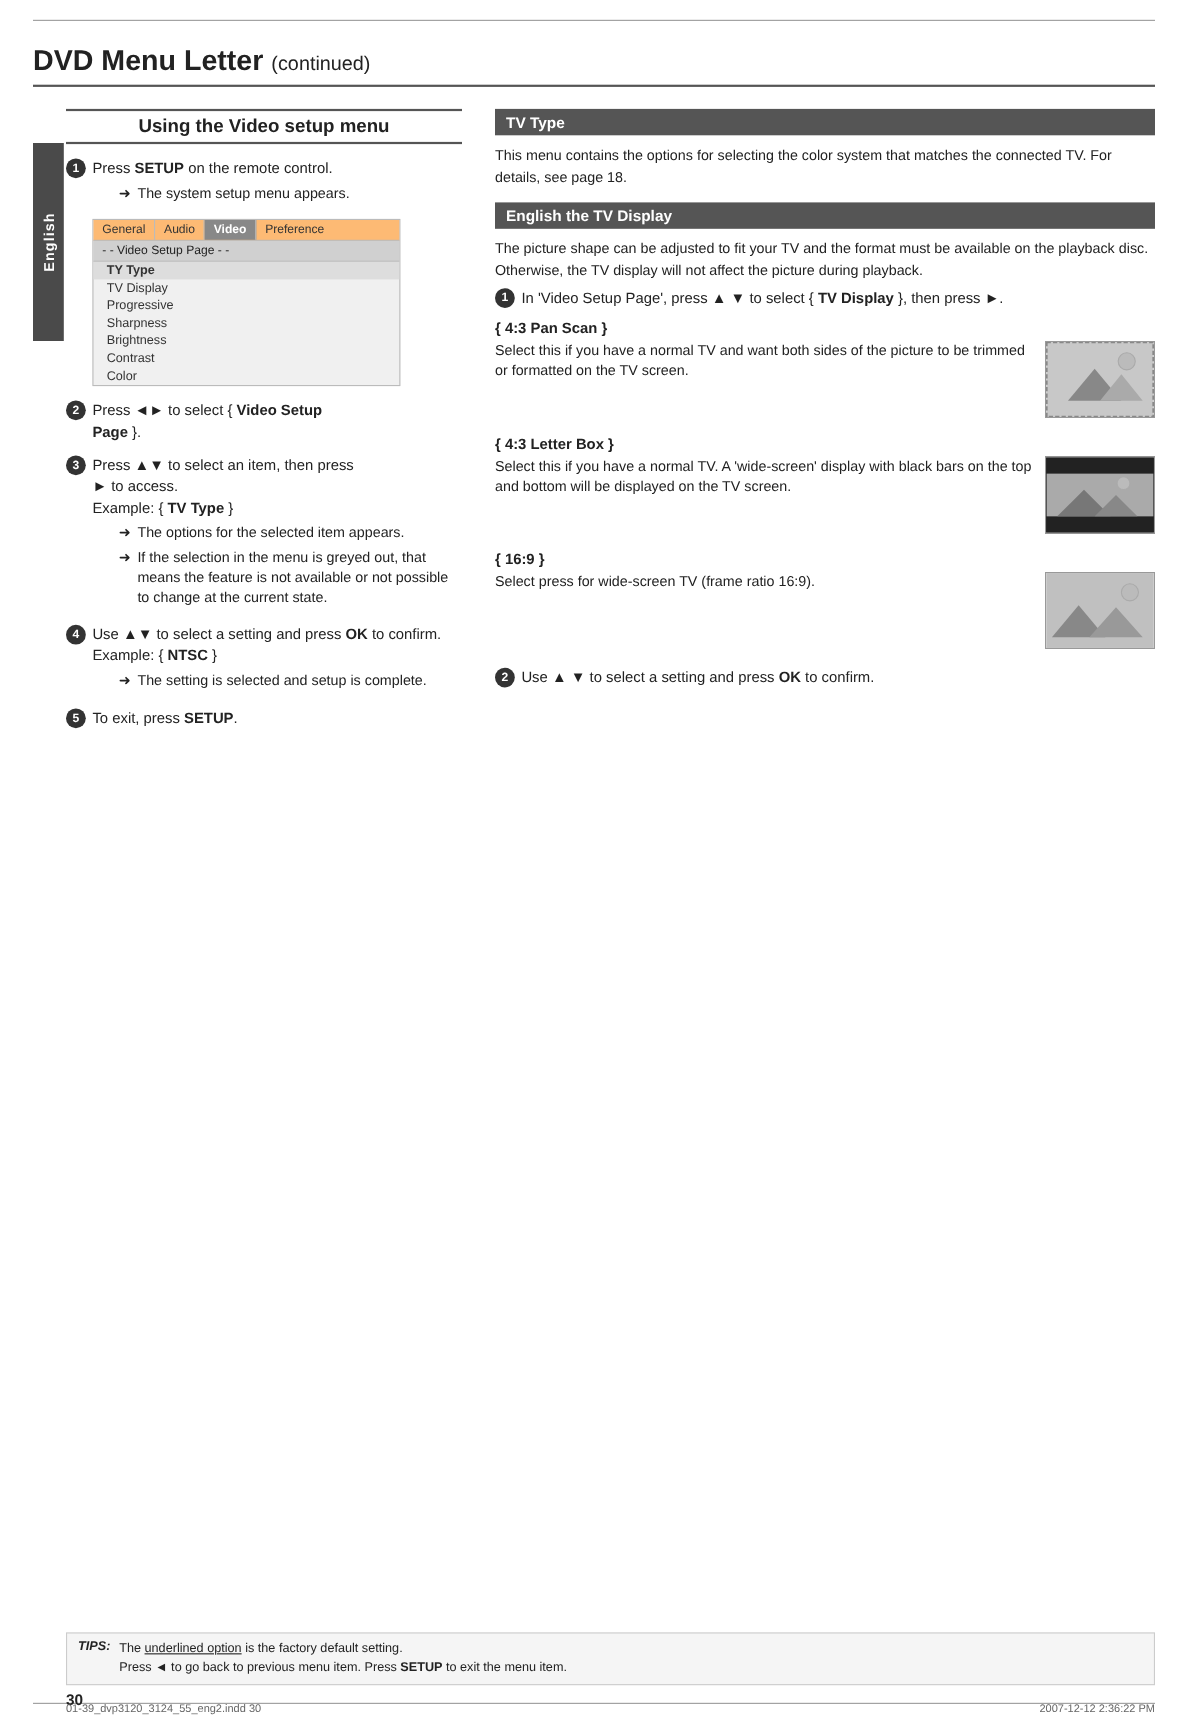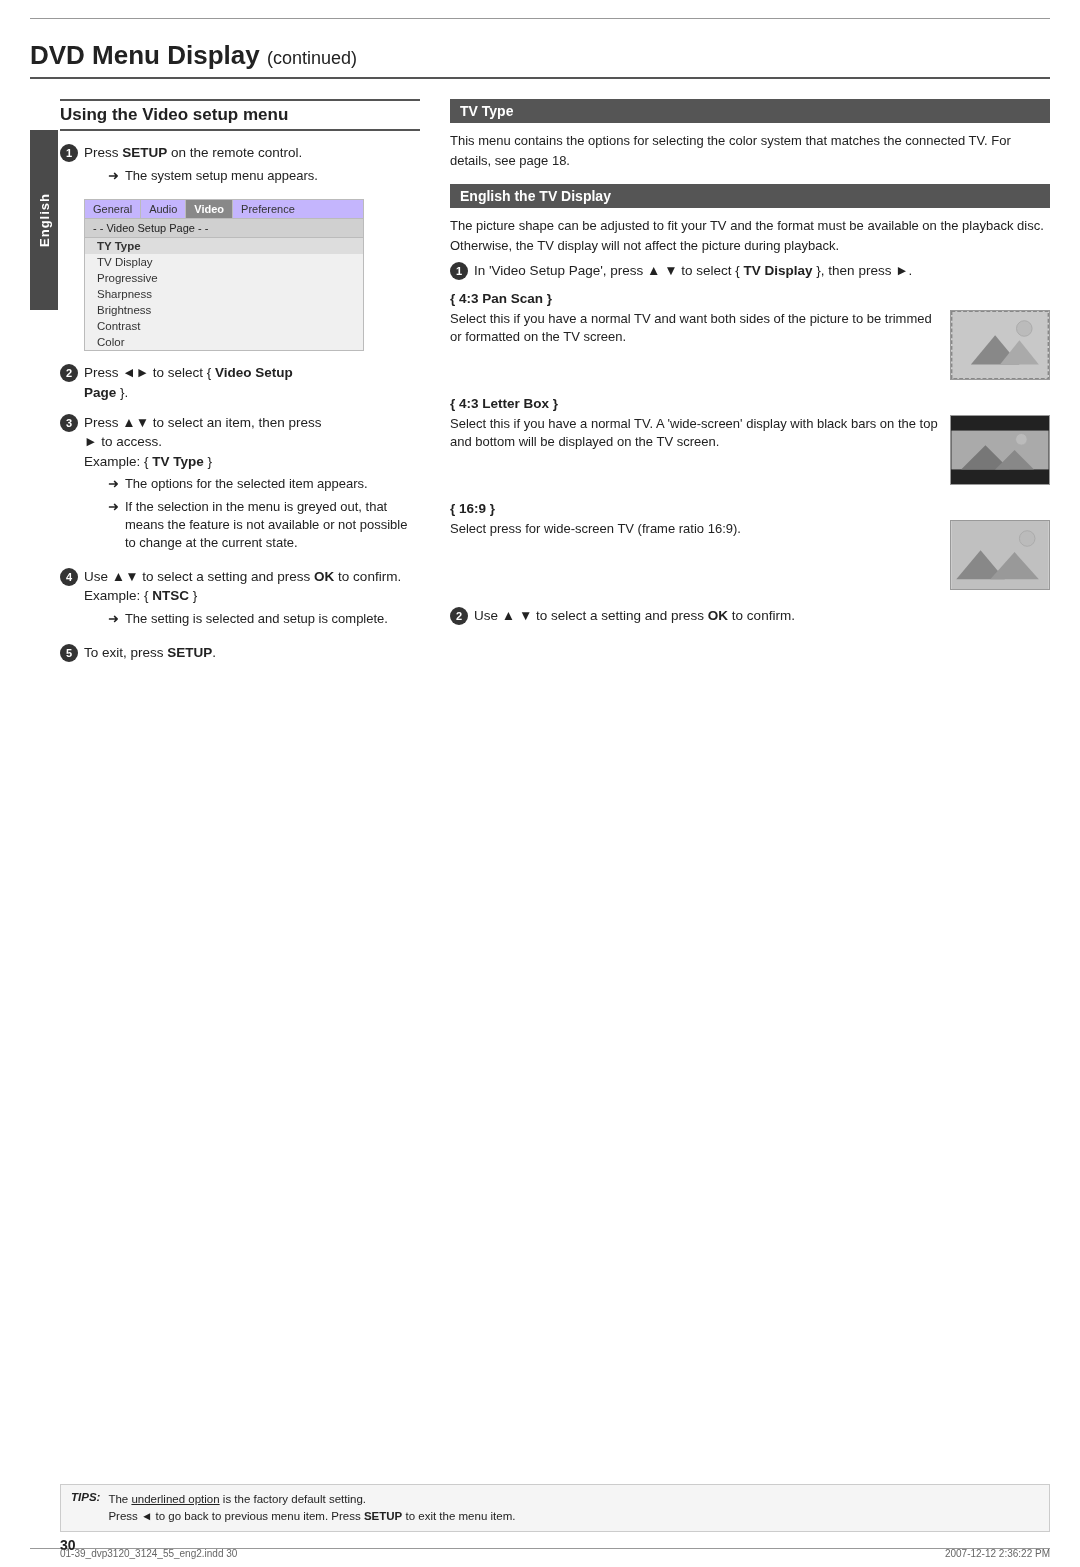--- a/index.html
+++ b/index.html
@@ -94,20 +94,21 @@
     
     .section-heading {
       font-size: 17px;
       font-weight: bold;
       border-bottom: 2px solid #555;
       border-top: 2px solid #555;
       padding: 4px 0;
       margin-bottom: 12px;
       display: inline-block;
       width: 100%;
+      text-align: center;
     }
     
     .step {
       display: flex;
       align-items: flex-start;
       margin-bottom: 10px;
       position: relative;
     }
     .step-num {
       width: 18px;
@@ -150,21 +151,21 @@
     
     .menu-table {
       border: 1px solid #bbb;
       margin: 8px 0 12px 24px;
       width: 280px;
       background: #f0f0f0;
       font-size: 12px;
     }
     .menu-table-header {
       display: flex;
-      background: #c4b5fd;
+      background: #fdba74;
       border-bottom: 1px solid #bbb;
     }
     .menu-tab {
       padding: 3px 8px;
       font-size: 11px;
       border-right: 1px solid #bbb;
       color: #333;
     }
     .menu-tab.active {
       background: #888;
@@ -301,21 +302,21 @@
   <div class="border-top"></div>
   <div class="border-bottom"></div>
 
   <div class="sidebar-english">
     <span>English</span>
   </div>
 
   <div class="main-content">
 
     <div class="page-title">
-      <span>DVD Menu Display</span>
+      <span>DVD Menu Letter</span>
       <span class="continued">(continued)</span>
     </div>
 
     <div class="two-col">
 
       <div class="left-col">
         
         <div class="section-heading">Using the Video setup menu</div>
 
         

